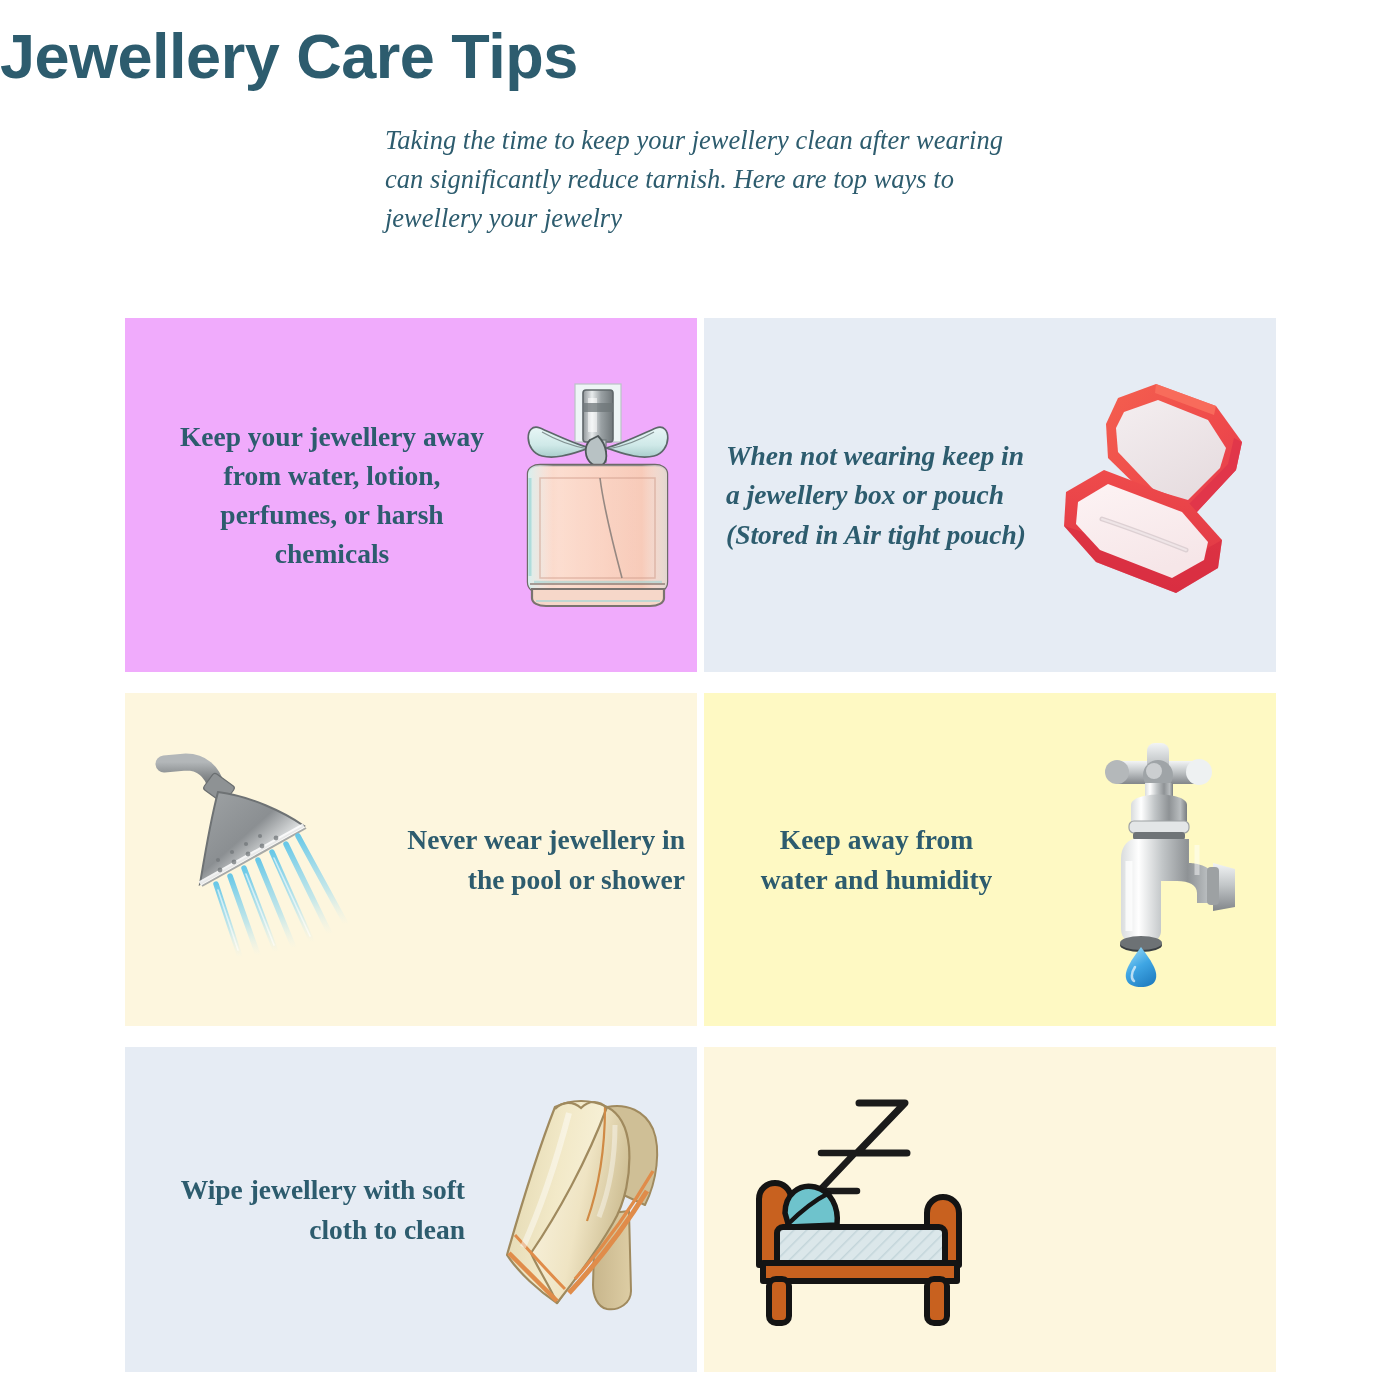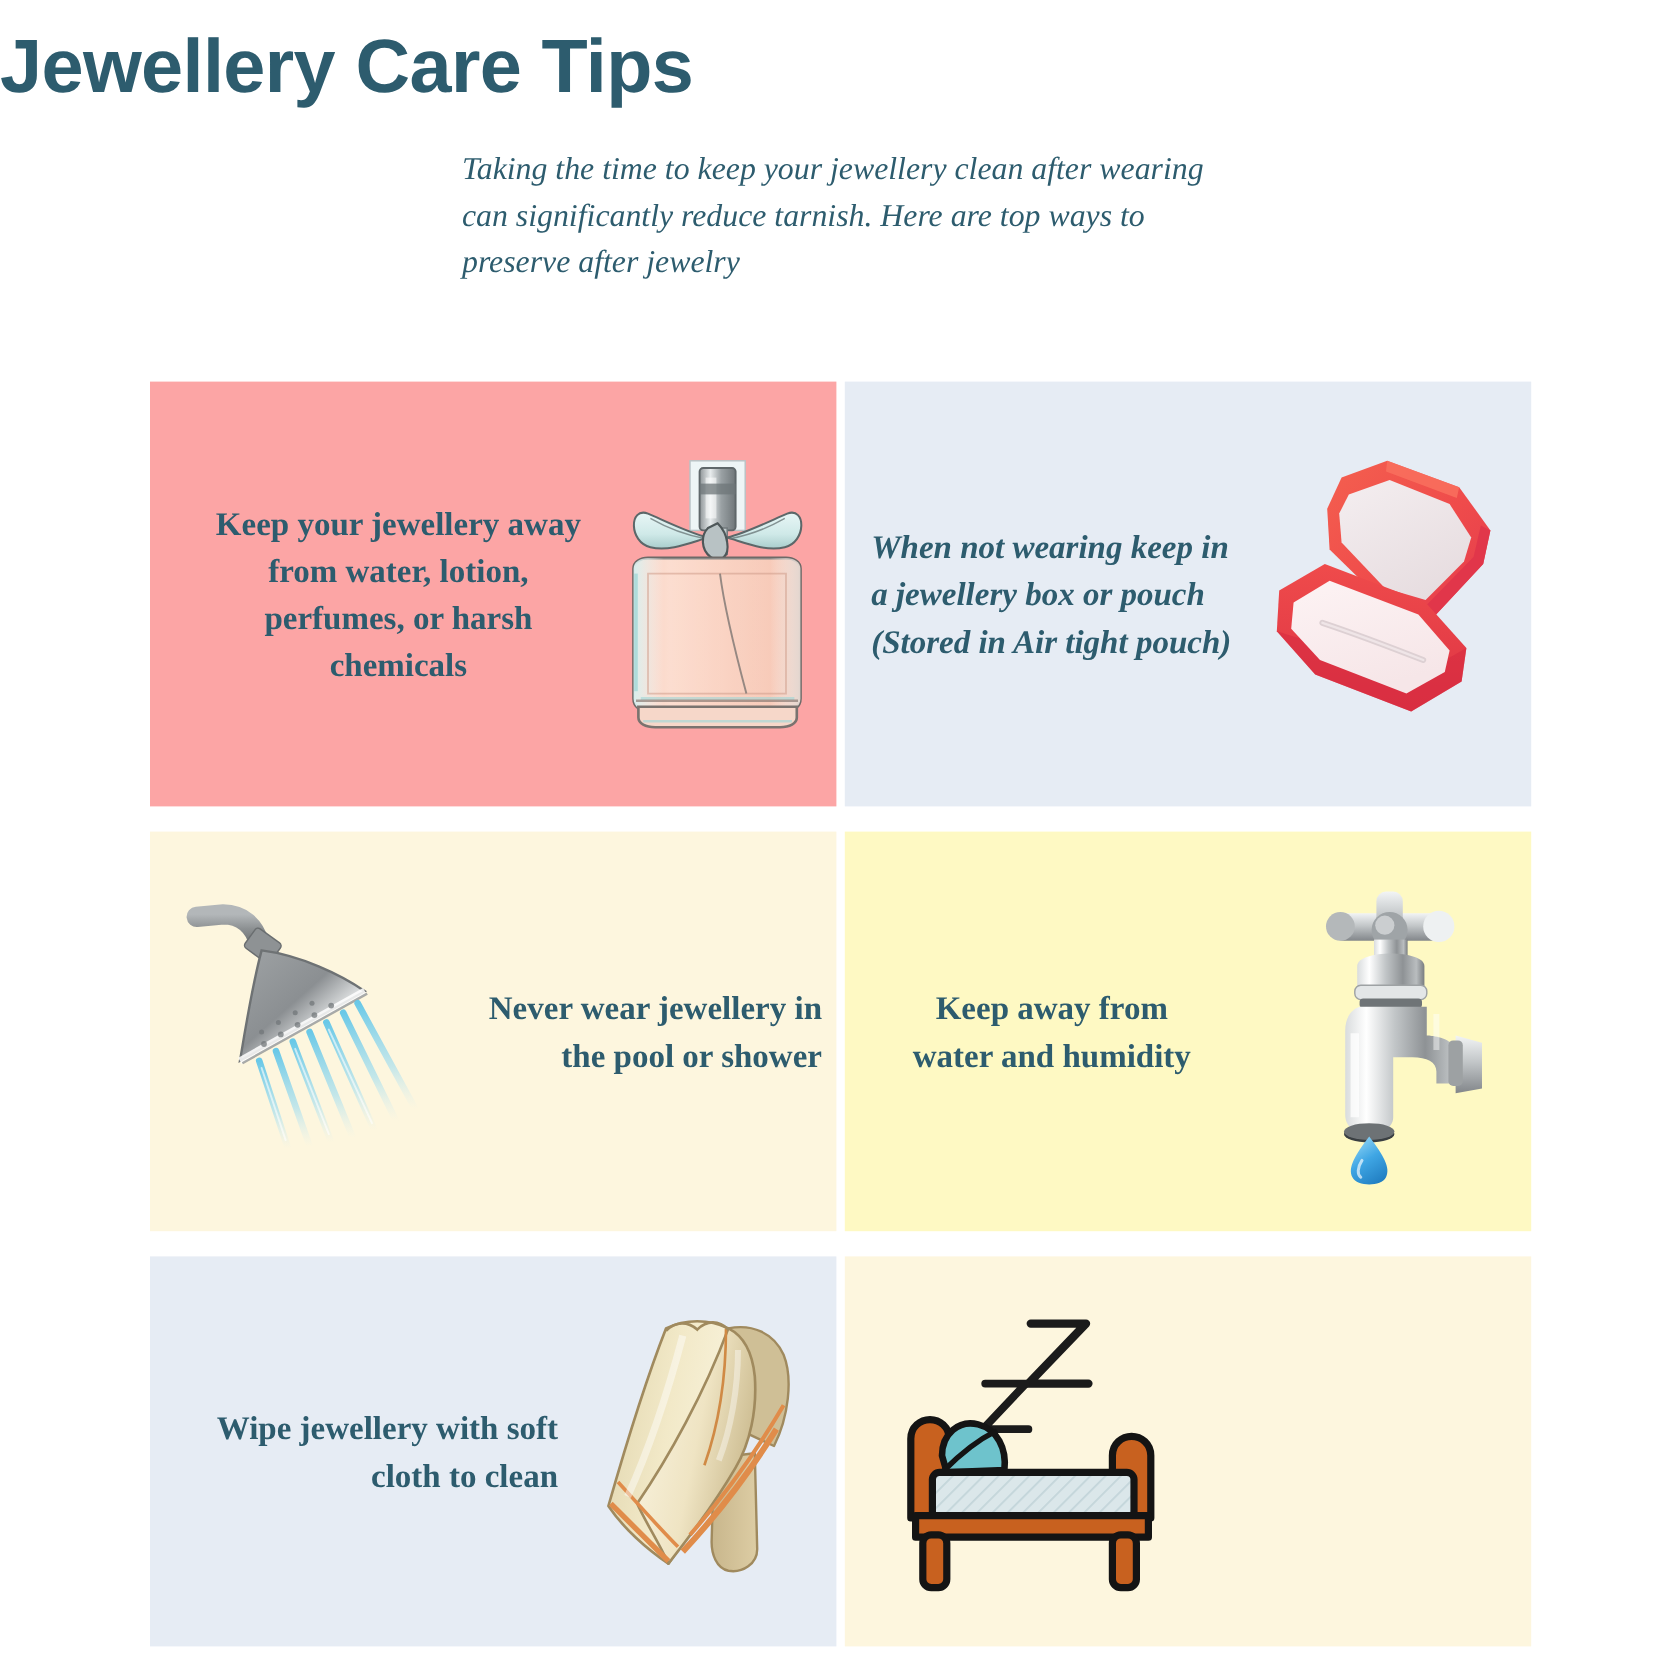--- a/index.html
+++ b/index.html
@@ -90,26 +90,26 @@
 
   svg{display:block;overflow:visible;}
 </style>
 </head>
 <body>
 
 <div class="page">
 
   <div class="header">
     <h1 class="title">Jewellery Care Tips</h1>
-    <p class="subtitle">Taking the time to keep your jewellery clean after wearing can significantly reduce tarnish. Here are top ways to preserve after jewelry</p>
+    <p class="subtitle">Taking the time to keep your jewellery clean after wearing can significantly reduce tarnish. Here are top ways to jewellery your jewelry</p>
   </div>
 
   <div class="grid">
 
-    <div class="card c1 text-left" style="background:#fca5a5">
+    <div class="card c1 text-left" style="background:#f0abfc">
       <div class="card-text">Keep your jewellery away from water, lotion, perfumes, or harsh chemicals</div>
       <div class="card-art">
         <svg width="175" height="250" viewBox="0 0 175 250">
           <defs>
             <linearGradient id="pbody" x1="0" y1="0" x2="1" y2="0">
               <stop offset="0%" stop-color="#f6c4b1"></stop>
               <stop offset="22%" stop-color="#fbd5c4"></stop>
               <stop offset="55%" stop-color="#f9c8b4"></stop>
               <stop offset="100%" stop-color="#f3b7a0"></stop>
             </linearGradient>

